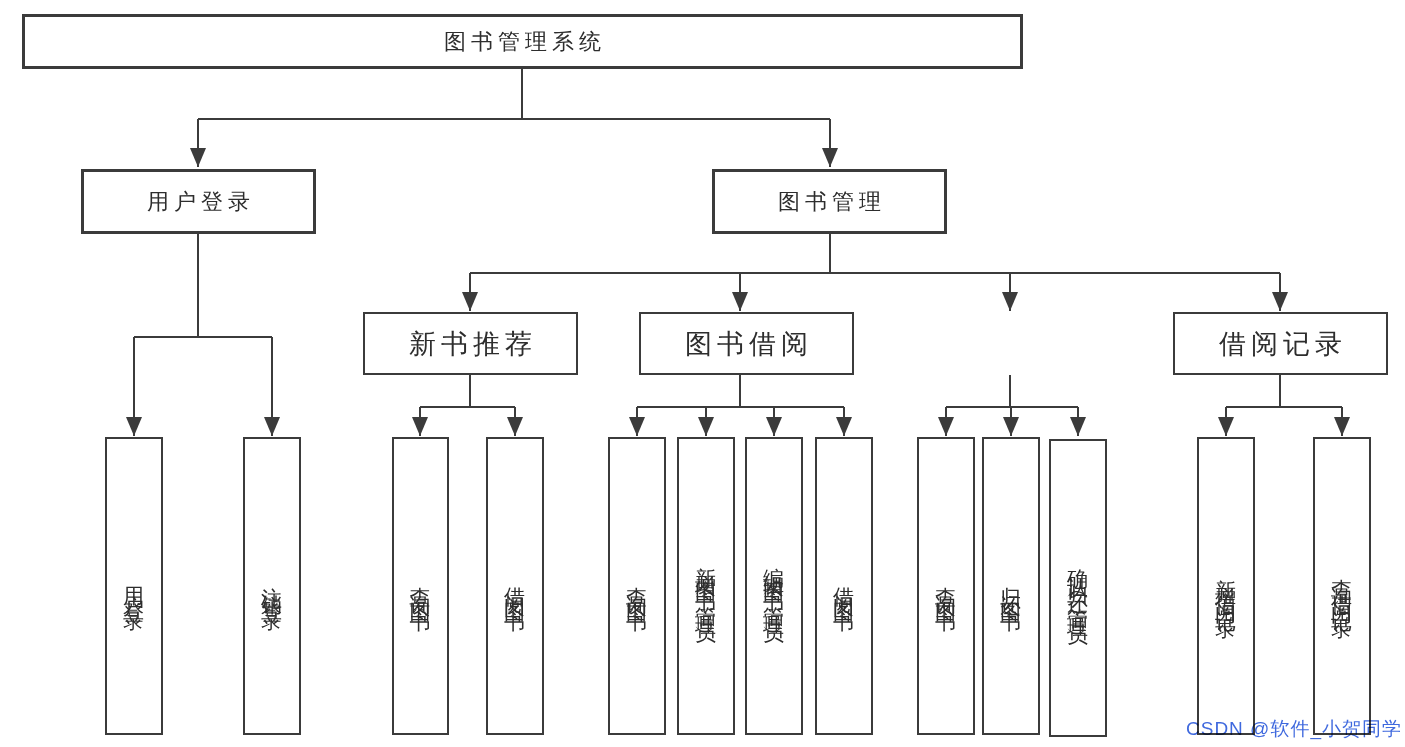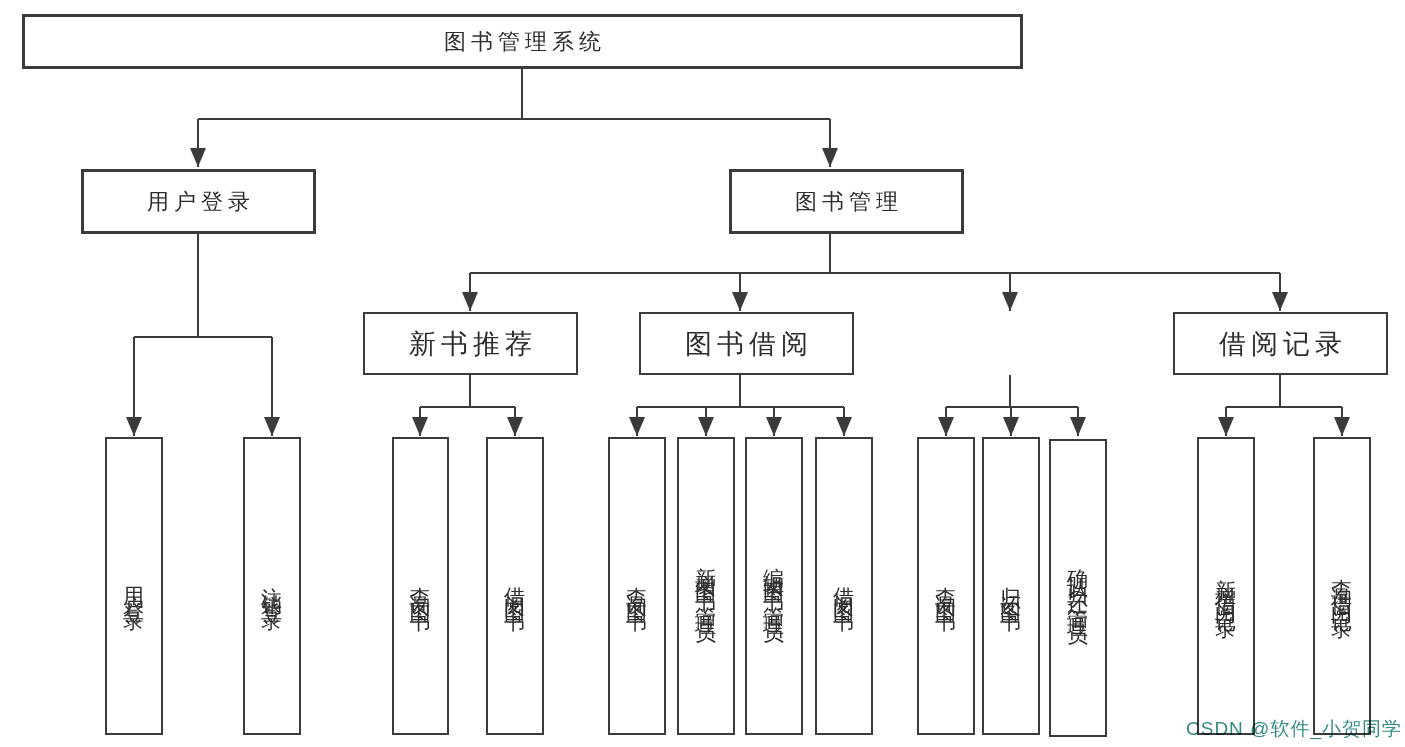--- a/index.html
+++ b/index.html
@@ -42,21 +42,21 @@
   }
   .vbox {
     writing-mode: vertical-rl;
     font-size: 21px;
     letter-spacing: 8px;
     line-height: 1;
   }
   .watermark {
     position: absolute;
     z-index: 5;
-    color: #0f766e;
+    color: #1d4ed8;
     opacity: 0.85;
     mix-blend-mode: multiply;
     font-size: 19px;
     white-space: nowrap;
     letter-spacing: 1px;
   }
   svg path { stroke: #3b3b3b; stroke-width: 2; fill: none; }
   svg path.arrowhead-fill { fill: #3b3b3b; stroke: none; }
 </style>
 </head>
@@ -101,21 +101,21 @@
     <path d="M1078 407 V436" marker-end="url(#arrow)"></path>
 
     <path d="M1280 375 V407 M1226 407 H1342"></path>
     <path d="M1226 407 V436" marker-end="url(#arrow)"></path>
     <path d="M1342 407 V436" marker-end="url(#arrow)"></path>
   </svg>
 
   <div class="node hbox" style="left:22px; top:14px; width:1001px; height:55px;">图书管理系统</div>
 
   <div class="node hbox" style="left:81px; top:169px; width:235px; height:65px;">用户登录</div>
-  <div class="node hbox" style="left:712px; top:169px; width:235px; height:65px;margin-left:17px;">图书管理</div>
+  <div class="node hbox" style="left:712px; top:169px; width:235px; height:65px;">图书管理</div>
 
   <div class="node hbox l2box" style="left:363px; top:312px; width:215px; height:63px;">新书推荐</div>
   <div class="node hbox l2box" style="left:639px; top:312px; width:215px; height:63px;">图书借阅</div>
   <div class="node hbox l2box" style="left:1173px; top:312px; width:215px; height:63px;">借阅记录</div>
 
   <div class="node vbox" style="left:105px; top:437px; width:58px; height:298px;">用户登录</div>
   <div class="node vbox" style="left:243px; top:437px; width:58px; height:298px;">注销登录</div>
 
   <div class="node vbox" style="left:392px; top:437px; width:57px; height:298px;">查询图书</div>
   <div class="node vbox" style="left:486px; top:437px; width:58px; height:298px;">借阅图书</div>

